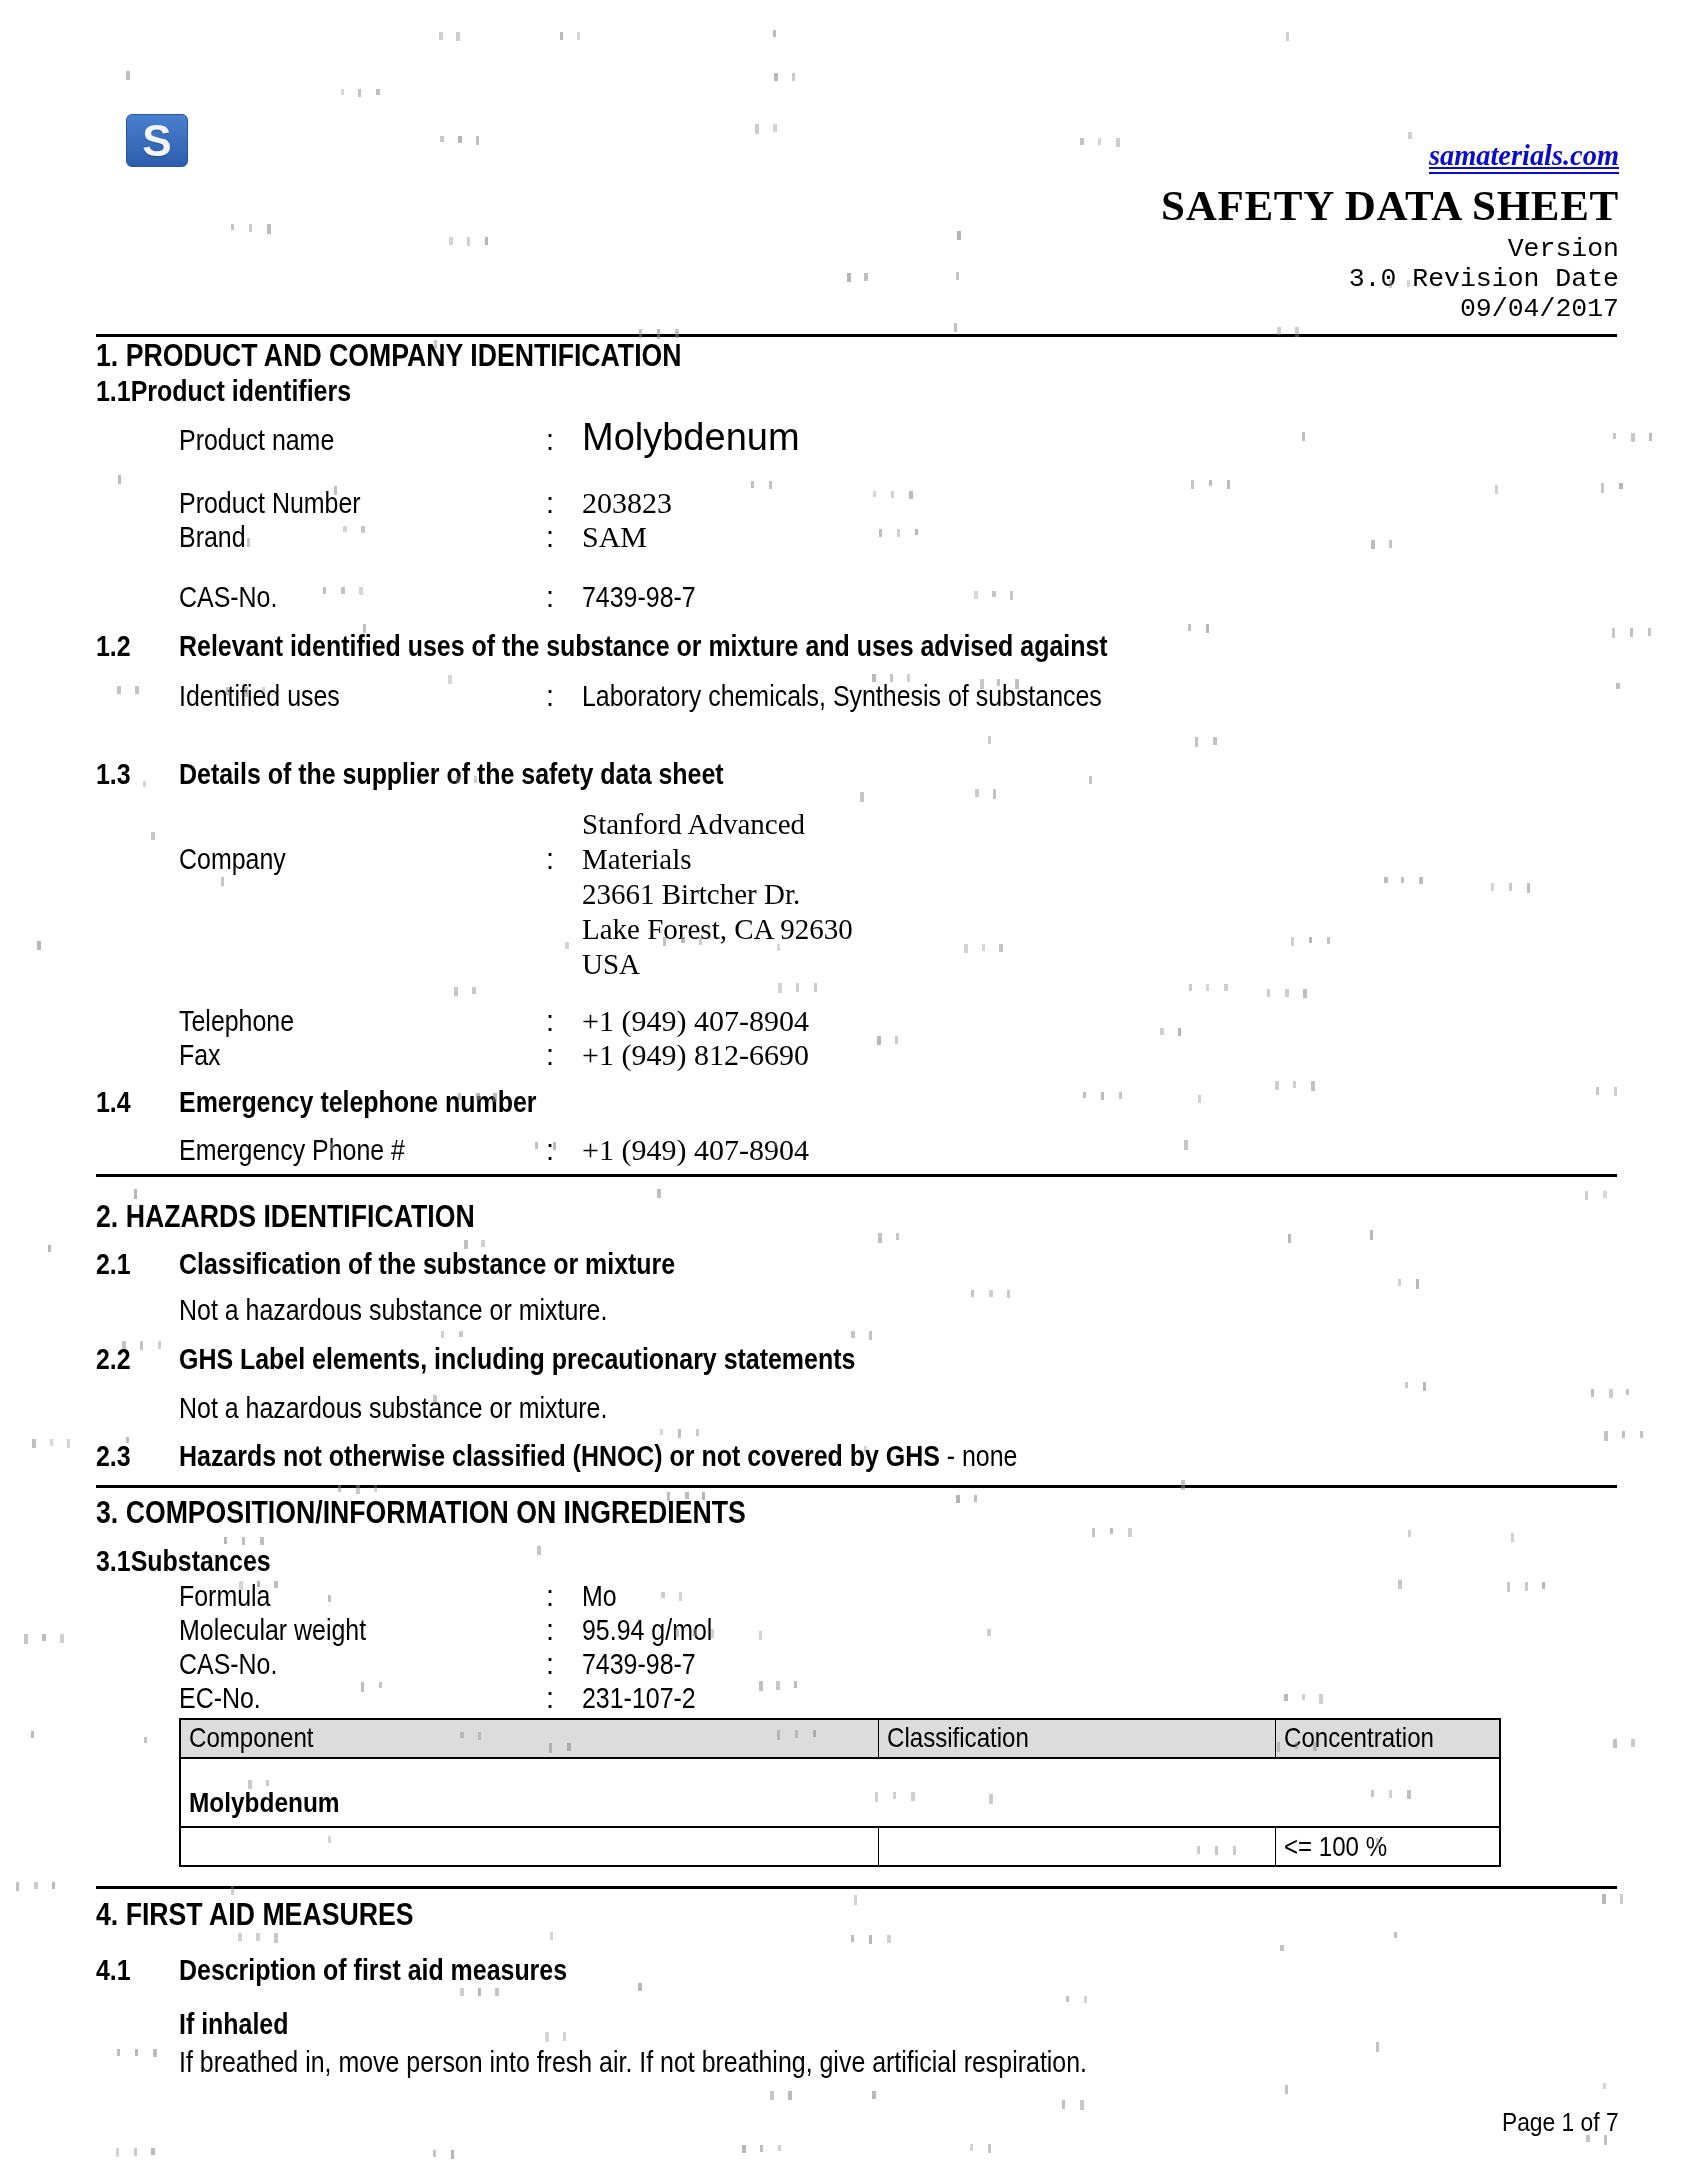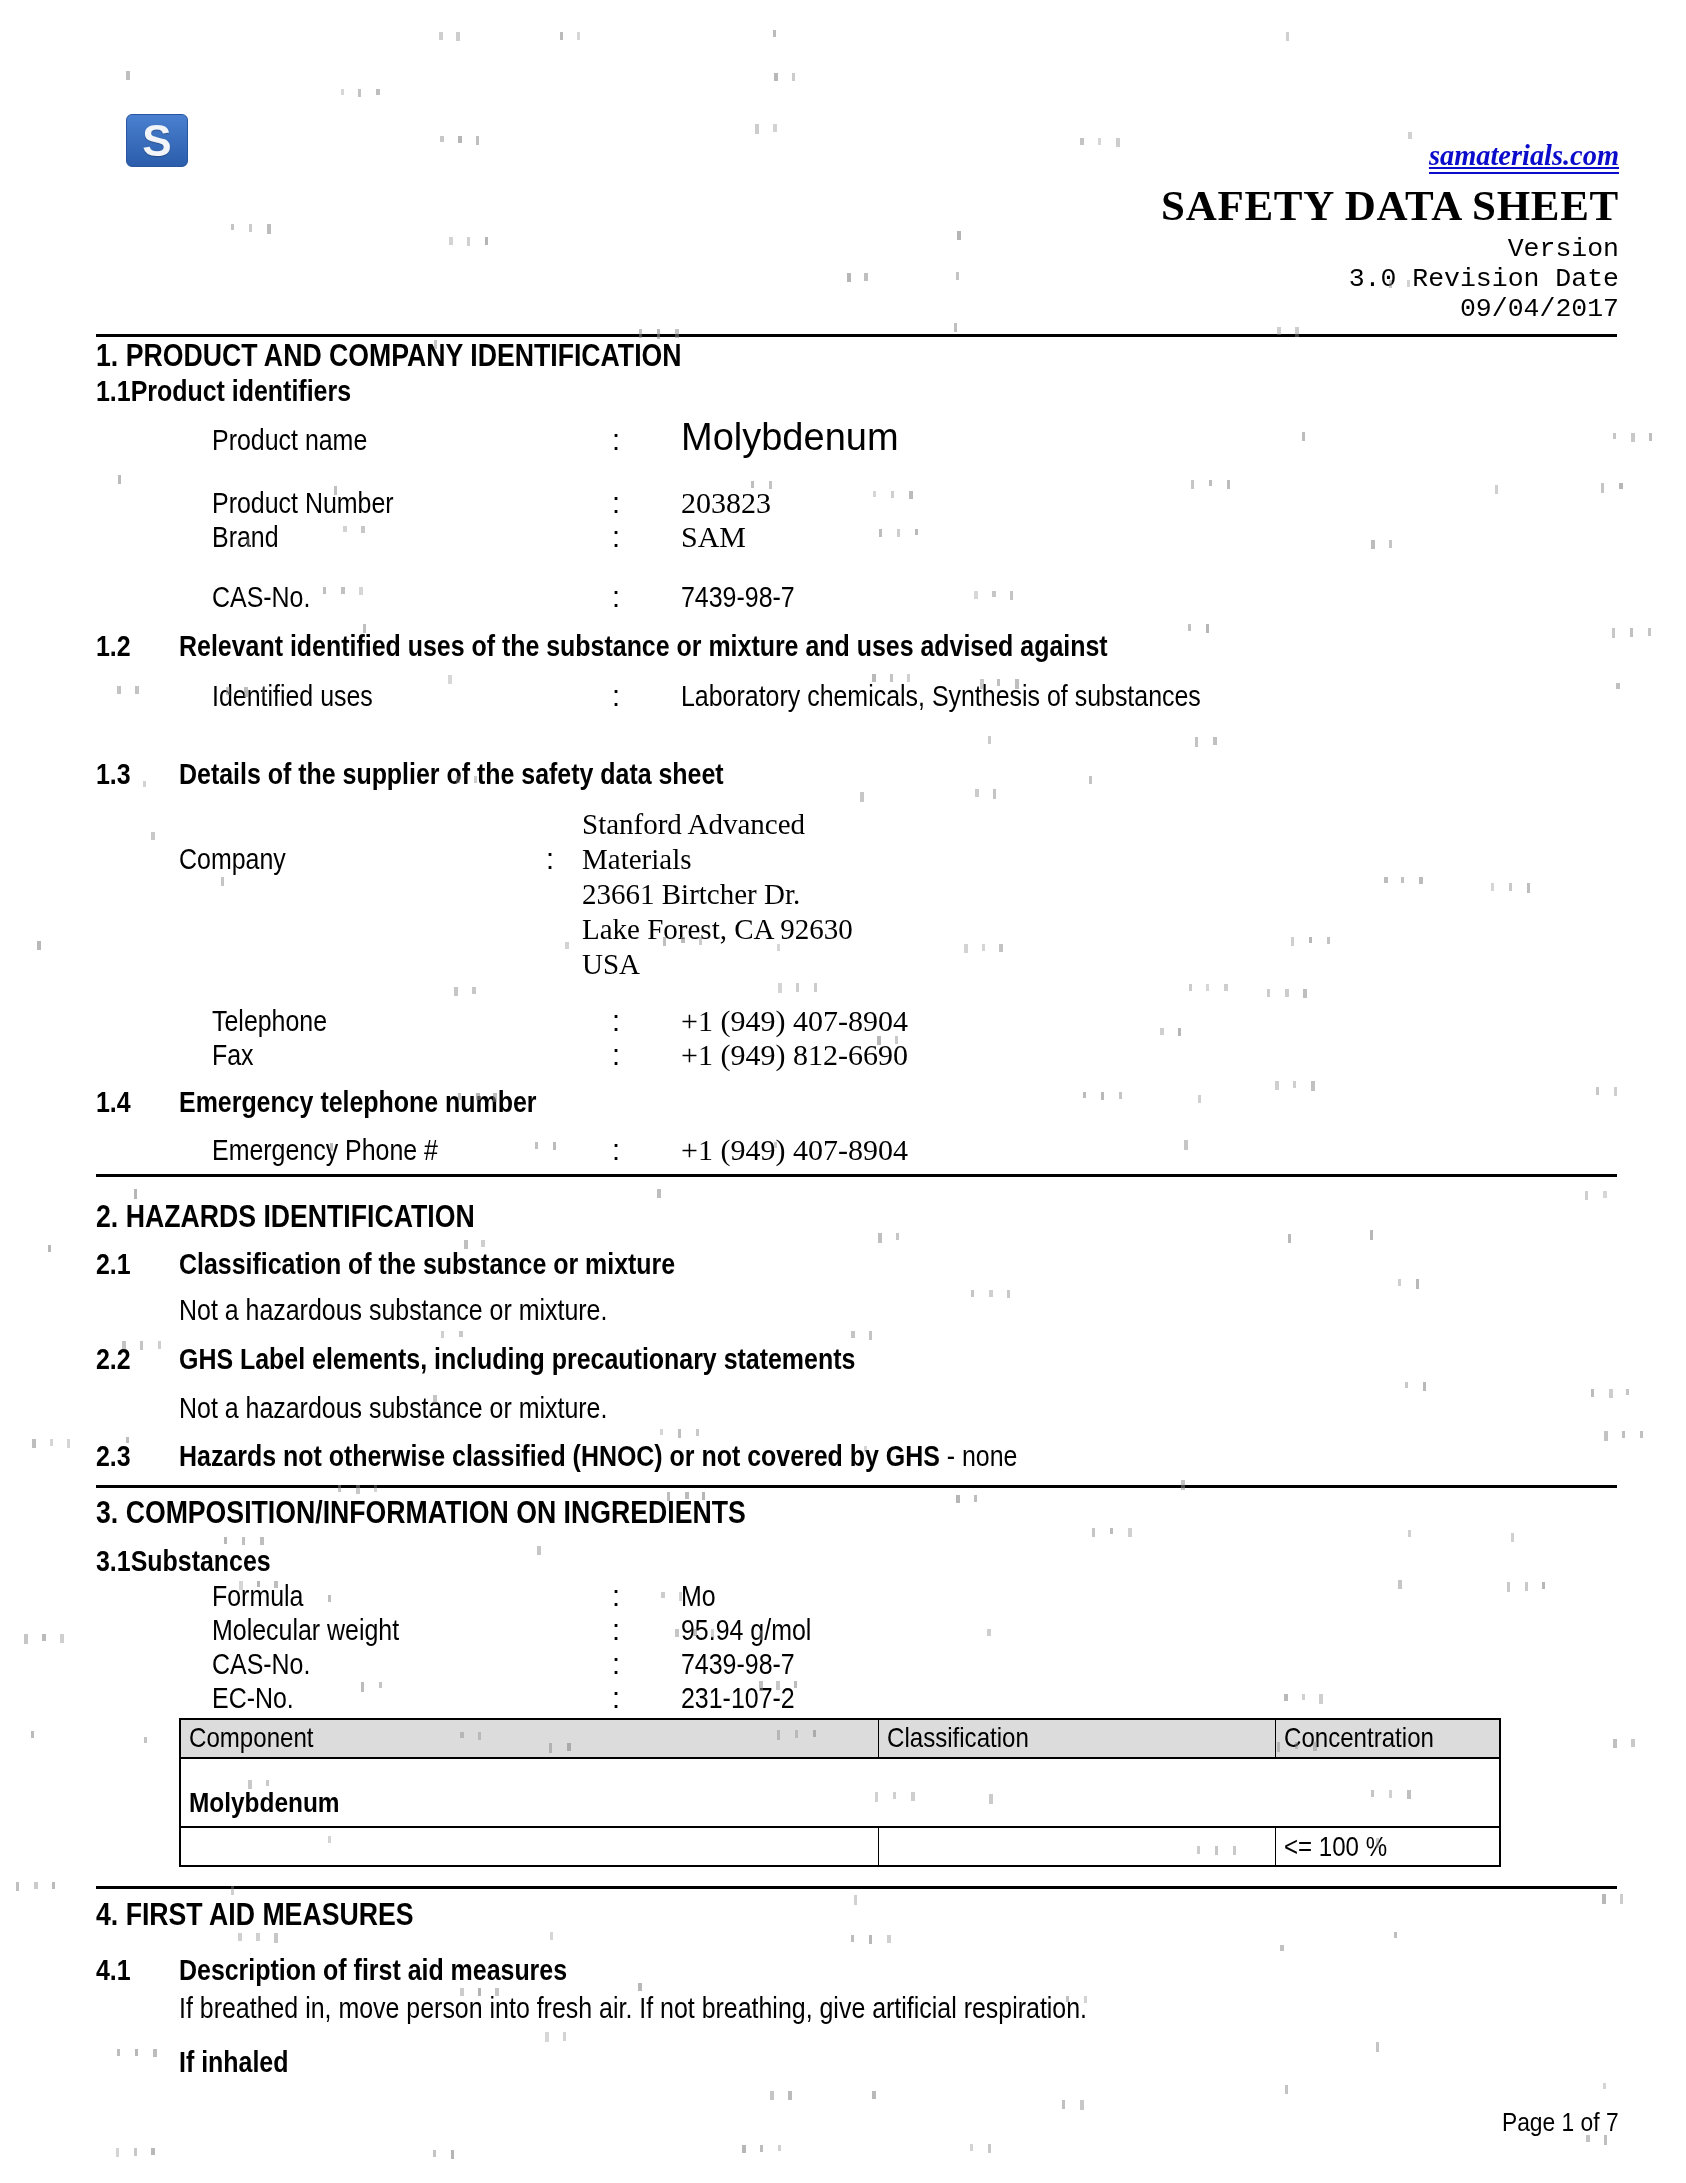--- a/index.html
+++ b/index.html
@@ -40,21 +40,21 @@
   
   .content { position:absolute; left:96px; top:334px; width:1521px; z-index:2; }
   .rule { height:3.3px; background:#000; }
   .rule.thin { height:2.6px; }
 
   .sec-title { font-size:31px; font-weight:bold; line-height:37px; }
   .sub-plain { font-size:29px; font-weight:bold; line-height:34px; }
   .sub-num { display:grid; grid-template-columns:83px 1fr; font-size:29px; font-weight:bold; line-height:34px; }
   .suffix-normal { font-weight:normal; }
 
-  .kv { display:grid; grid-template-columns:83px 367px 36px 1fr; align-items:baseline;gap:33px; }
+  .kv { display:grid; grid-template-columns:83px 367px 36px 1fr; align-items:baseline; }
   .kv .lab, .kv .colon, .kv .val { font-size:29px; line-height:34px; }
   .val.serif, .serifline { font-family:"Liberation Serif", serif; font-size:30px; }
   .val.big { font-size:38px; line-height:42px; }
   .supplier-row { display:grid; grid-template-columns:83px 367px 36px 1fr; align-items:baseline; }
   .supplier-row > div { font-size:29px; line-height:35px; }
   .supplier-row .serifline { line-height:35px; }
 
   .body-text { padding-left:83px; font-size:29px; line-height:34px; }
   .bold { font-weight:bold; }
 
@@ -601,20 +601,20 @@
 
     <div class="rule mt-p"></div>
 
     <div class="sec-title mt-j"><span class="cond">4. FIRST AID MEASURES</span></div>
 
     <div class="sub-num mt-q">
       <span><span class="cond">4.1</span></span>
       <span><span class="cond">Description of first aid measures</span></span>
     </div>
 
+    <div class="body-text bold mt-q"><span class="cond">If inhaled</span></div>
     <div class="body-text mt-r"><span class="cond">If breathed in, move person into fresh air. If not breathing, give artificial respiration.</span></div>
-    <div class="body-text bold mt-q"><span class="cond">If inhaled</span></div>
 
   </div>
 
   <div class="footer"><span class="cond-r">Page 1 of 7</span></div>
 </div>
 
 
 </body></html>

